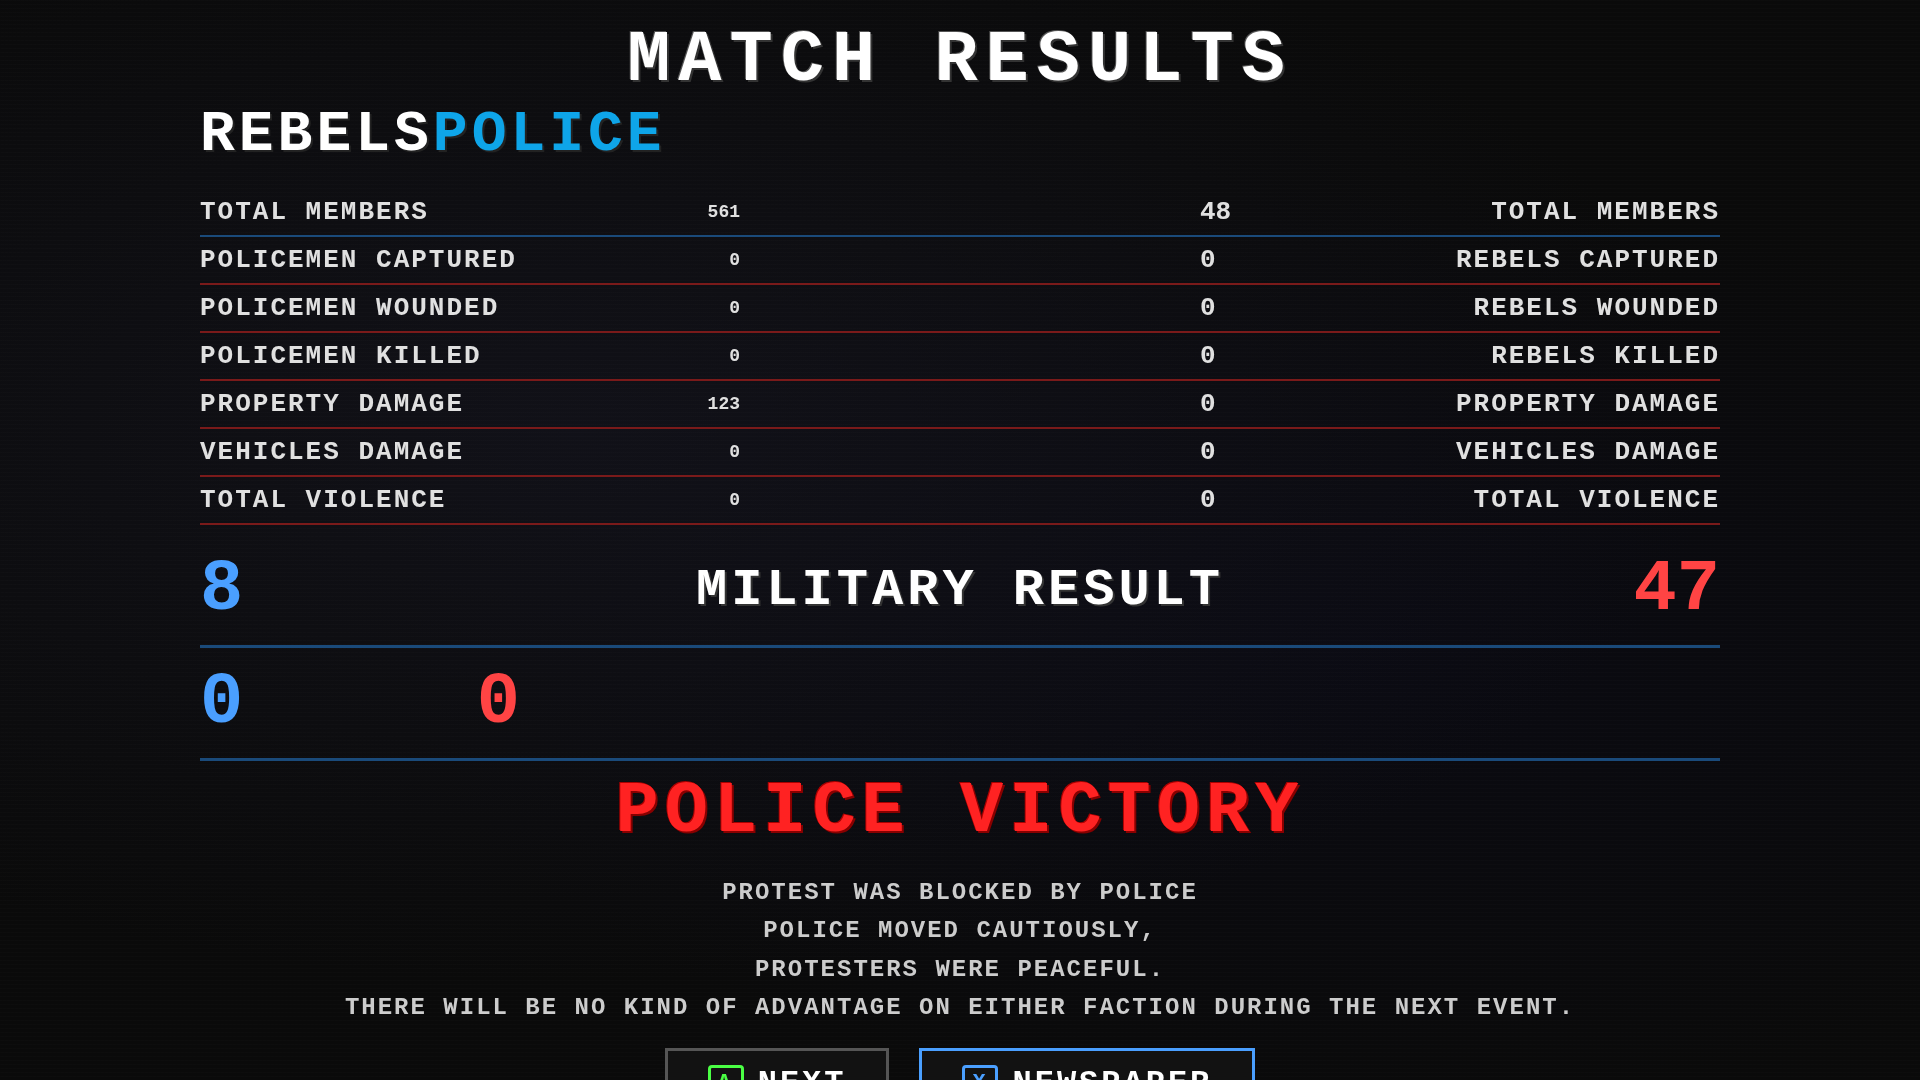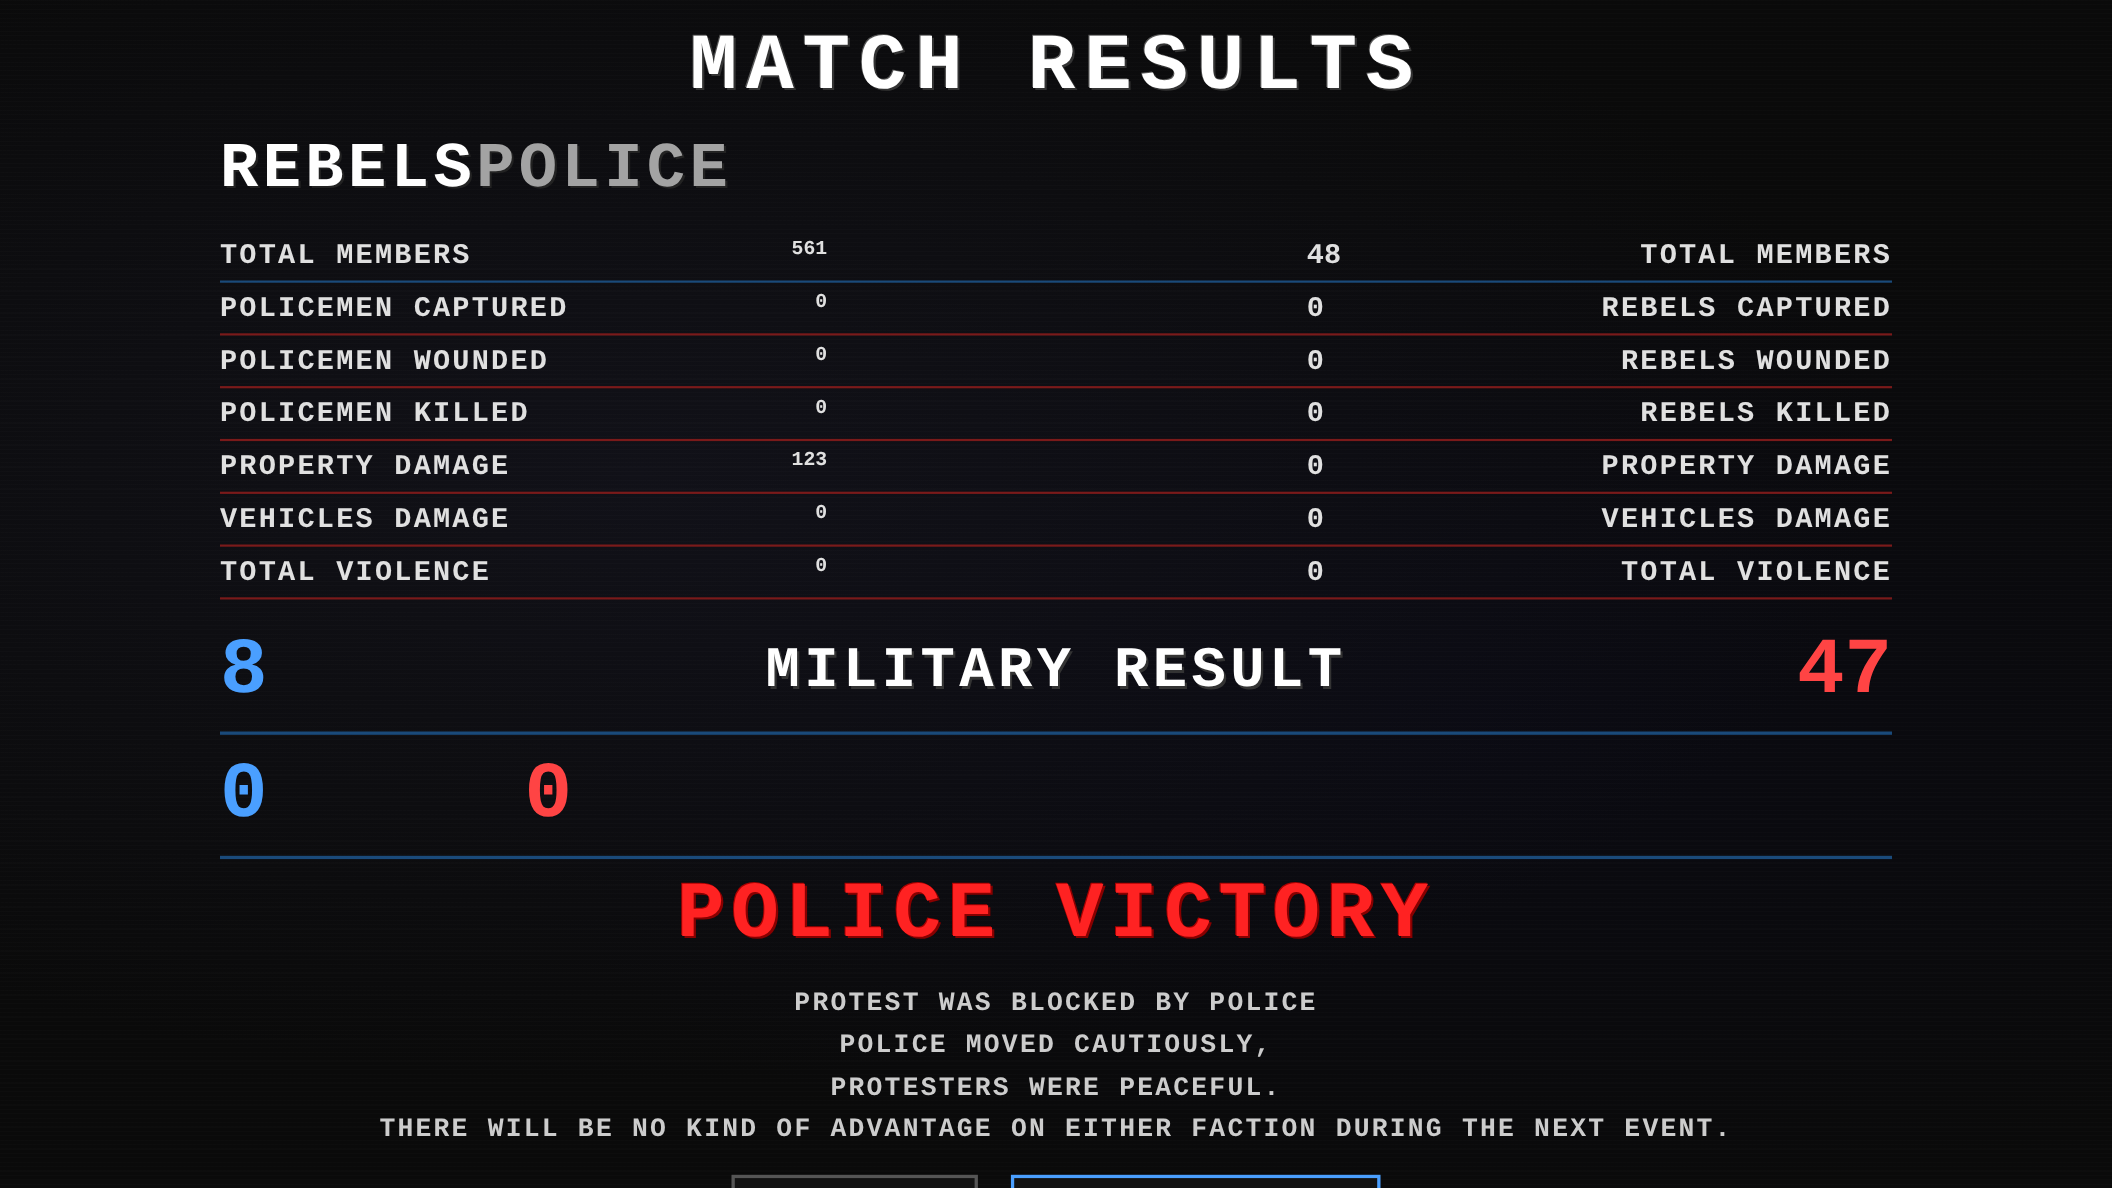--- a/index.html
+++ b/index.html
@@ -45,21 +45,20 @@
       align-items: center;
       padding: 20px 200px;
     }
 
     .page-title {
       font-size: 72px;
       font-weight: 900;
       color: #ffffff;
       text-align: center;
       letter-spacing: 8px;
-      margin-bottom: 20px;
       text-shadow: 2px 2px 0 #333, -1px -1px 0 #555;
       font-family: 'Courier New', Courier, monospace;
       text-transform: uppercase;
     }
 
     .team-headers {
       display: flex;
       width: 100%;
       justify-content: flex-start;
       margin-bottom: 22px;
@@ -71,40 +70,40 @@
       color: #ffffff;
       letter-spacing: 4px;
       text-transform: uppercase;
       text-shadow: 2px 2px 0 #222;
       font-family: 'Courier New', Courier, monospace;
     }
 
     .team-police {
       font-size: 58px;
       font-weight: 900;
-      color: #a3a3a3;
+      color: #0ea5e9;
       letter-spacing: 4px;
       text-transform: uppercase;
       text-shadow: 2px 2px 0 #222;
       font-family: 'Courier New', Courier, monospace;
     }
 
     .stats-table {
       width: 100%;
       display: flex;
       flex-direction: column;
       gap: 0;
     }
 
     .stat-row {
       display: flex;
       width: 100%;
+      align-items: center;
       padding: 8px 0;
       border-bottom: 2px solid #1a4a7a;
-      gap: 12px;
     }
 
     .stat-row.police-border {
       border-bottom-color: #7a1a1a;
     }
 
     .rebels-label {
       width: 420px;
       font-size: 26px;
       font-weight: 700;

